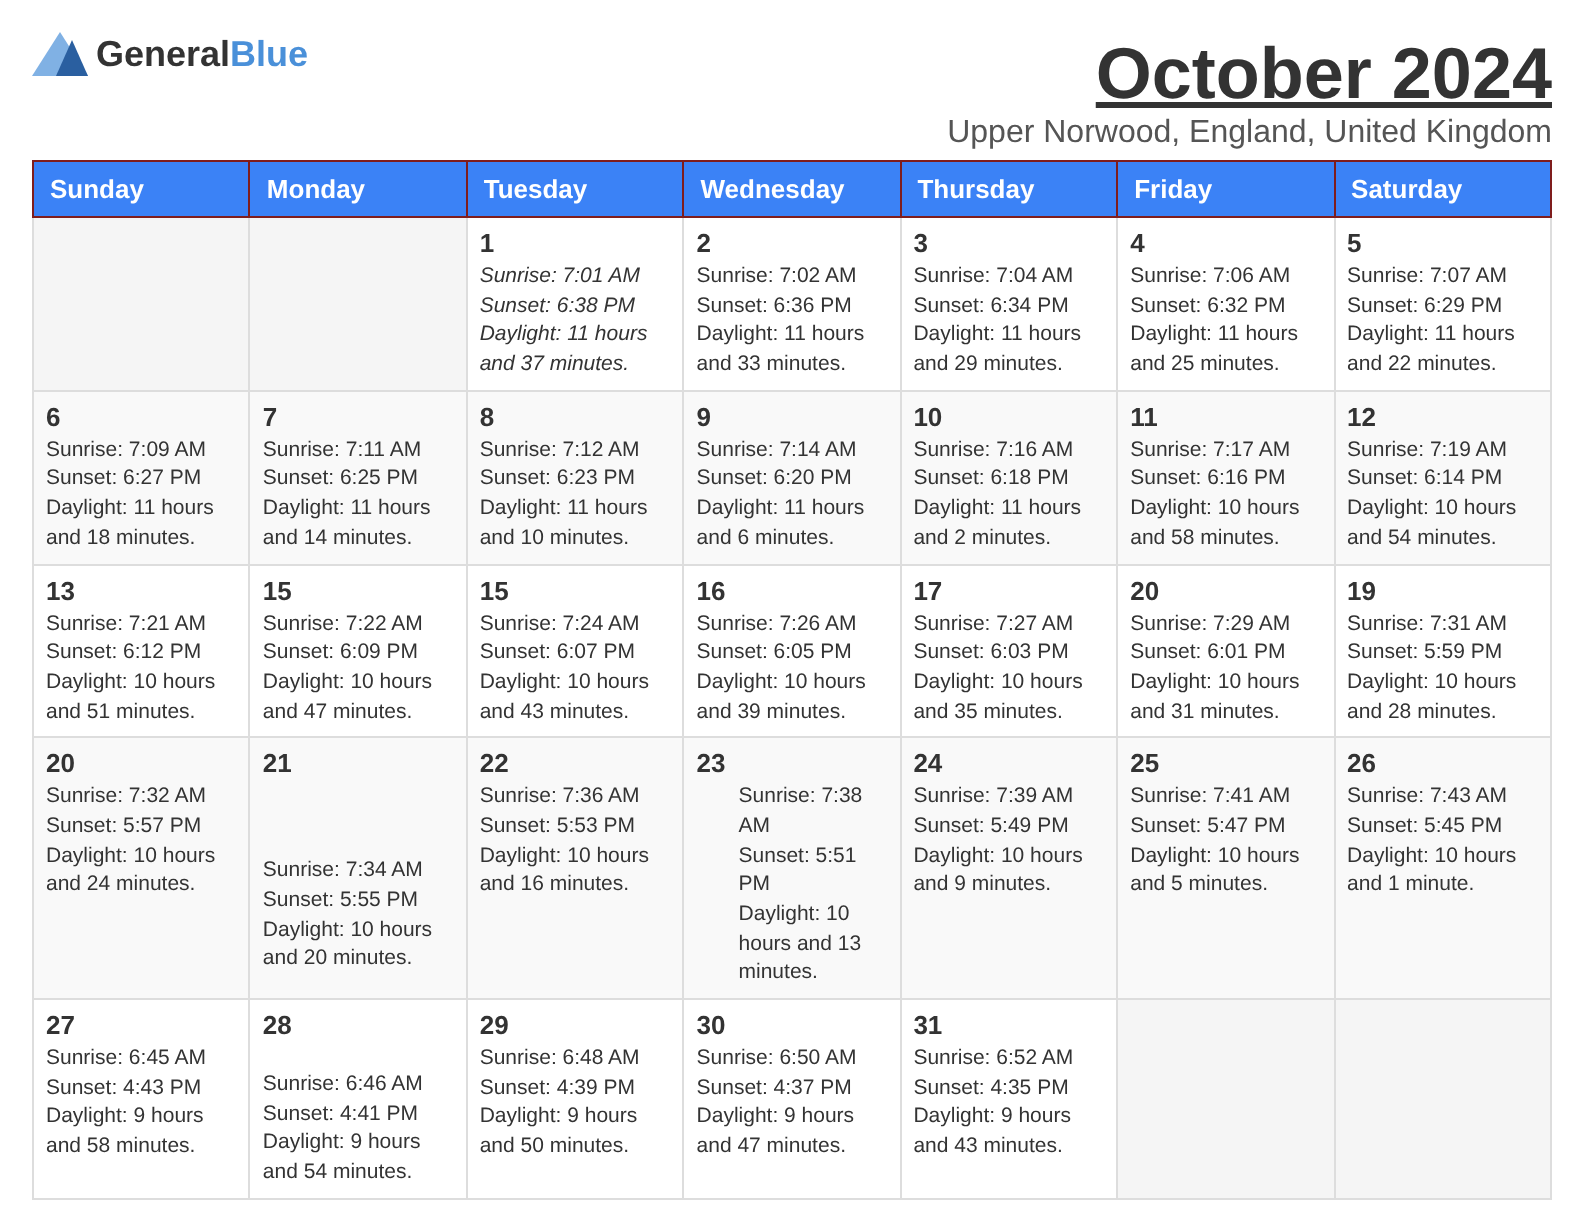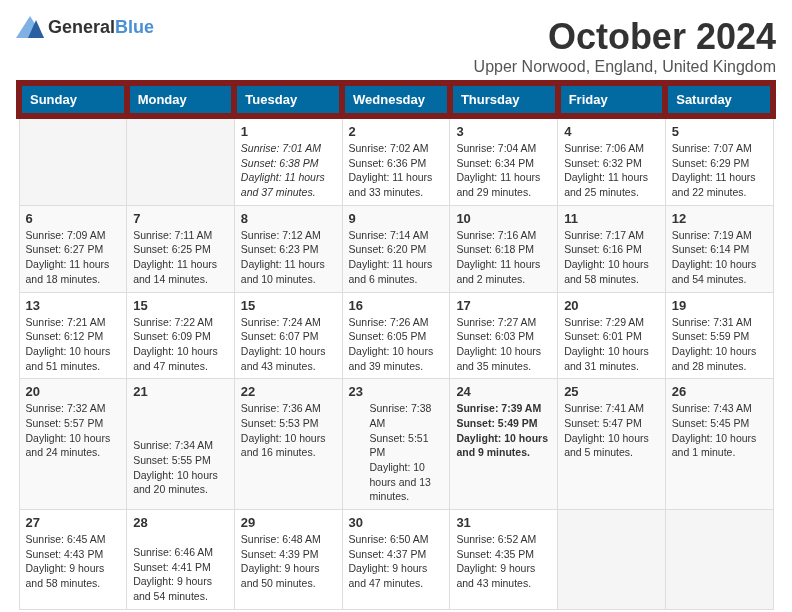--- a/index.html
+++ b/index.html
@@ -25,37 +25,38 @@
       width: 28px;
       height: 22px;
     }
     .title-block {
       text-align: right;
     }
     .month-title {
       font-size: 36px;
       font-weight: bold;
       color: #333;
+      text-decoration: underline;
     }
     .location-title {
       font-size: 16px;
       color: #555;
     }
     .calendar {
       width: 100%;
       border-collapse: collapse;
       border: 1px solid #ccc;
     }
     .calendar th {
-      background-color: #0369a1;
+      background-color: #3b82f6;
       color: #fff;
       text-align: left;
       padding: 6px 8px;
       font-size: 13px;
-      border: 6px solid #7f1d1d;
+      border: 1px solid #7f1d1d;
     }
     .calendar td {
       vertical-align: top;
       padding: 5px 6px;
       border: 1px solid #ddd;
       width: 108px;
       min-height: 80px;
       font-size: 11px;
       color: #333;
       background: #fff;
@@ -253,21 +254,21 @@
 Daylight: 10 hours and 16 minutes.</div>
         </td>
         <td>
           <div class="day-number">23</div>
           <div class="day-info" style="white-space: pre-line; margin-left: 21px;">Sunrise: 7:38 AM
 Sunset: 5:51 PM
 Daylight: 10 hours and 13 minutes.</div>
         </td>
         <td>
           <div class="day-number">24</div>
-          <div class="day-info" style="white-space: pre-line; font-weight: bold;">Sunrise: 7:39 AM
+          <div class="day-info" style="white-space: pre-line;">Sunrise: 7:39 AM
 Sunset: 5:49 PM
 Daylight: 10 hours and 9 minutes.</div>
         </td>
         <td>
           <div class="day-number">25</div>
           <div class="day-info" style="white-space: pre-line;">Sunrise: 7:41 AM
 Sunset: 5:47 PM
 Daylight: 10 hours and 5 minutes.</div>
         </td>
         <td>

